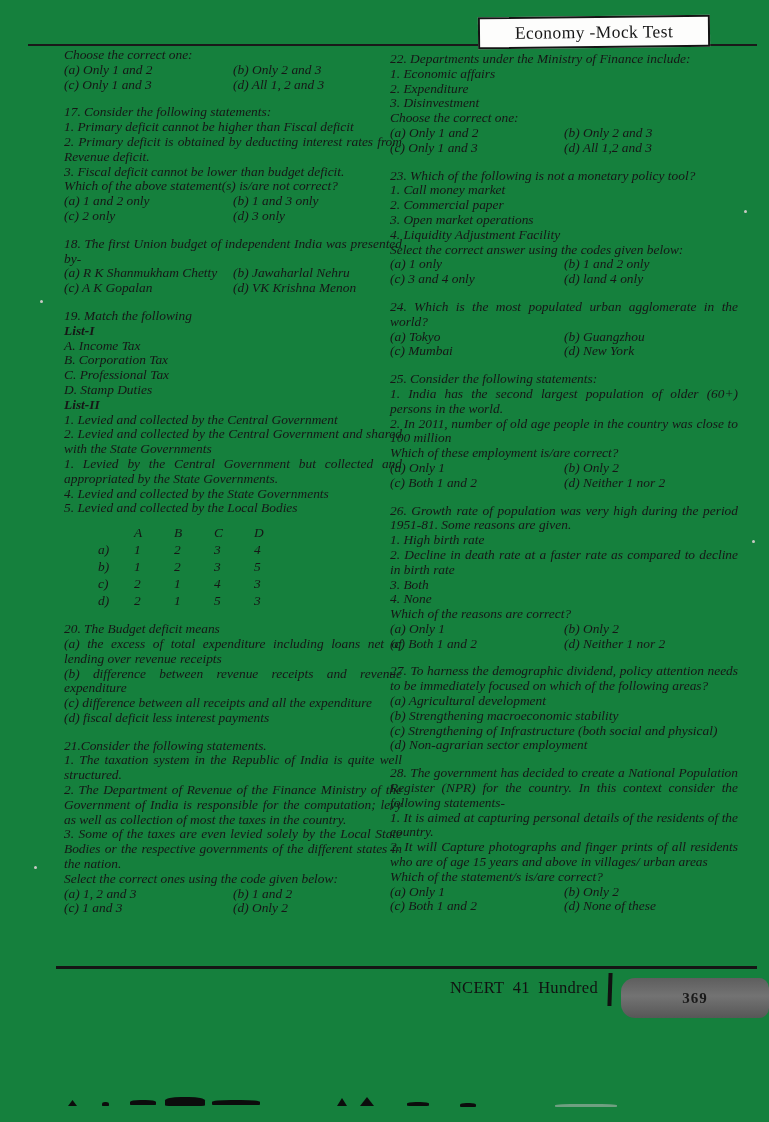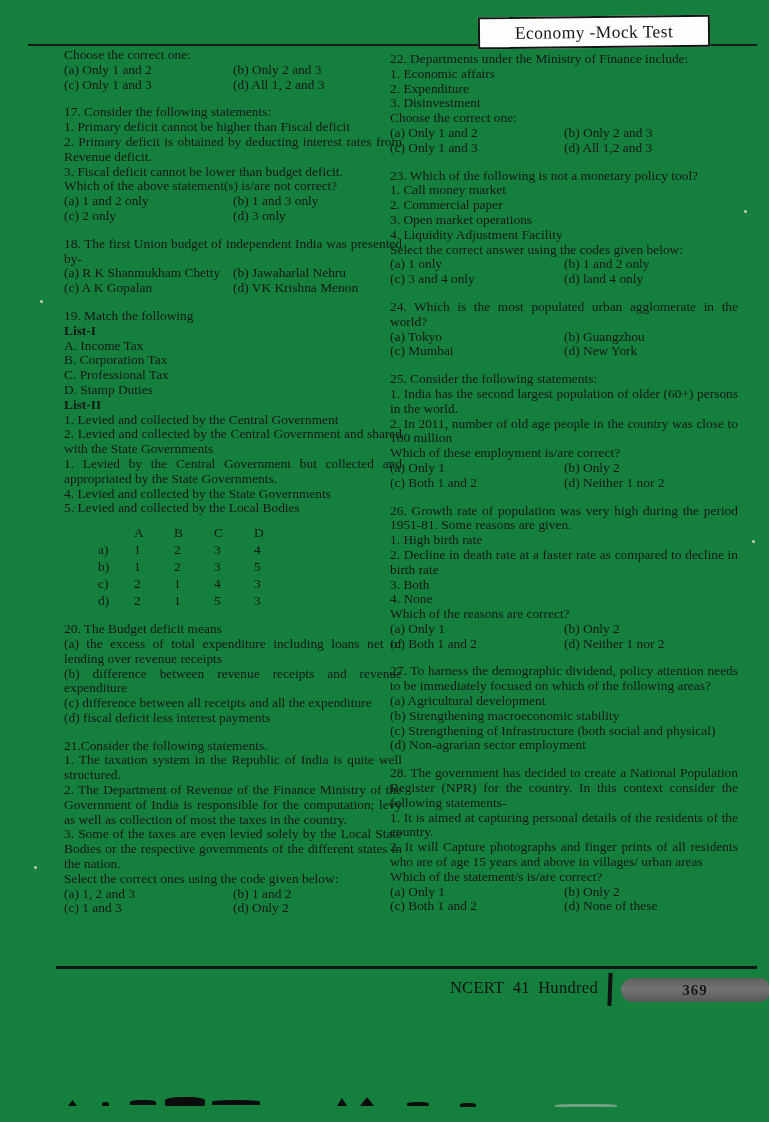--- a/index.html
+++ b/index.html
@@ -20,21 +20,21 @@
   .title-box{
     position:absolute;top:16px;left:478px;width:228px;height:28px;
     border:2px solid #141414;background:#fdfdfc;
     display:flex;align-items:center;justify-content:center;
     font-size:17.5px;letter-spacing:.4px;
     transform:rotate(-0.6deg);
   }
   
   .col{
     position:absolute;top:48px;
-    font-size:13.4px;line-height:14.8px;
+    font-size:13.4px;line-height:14.8px;font-style:italic;
   }
   .col-left{left:64px;width:338px;}
   .col-right{left:390px;top:52px;width:348px;}
   .block{margin-bottom:13px;}
   .para{margin:0;text-align:justify;}
   .para.bold{font-weight:bold;text-align:left;}
   .opt-row{display:grid;grid-template-columns:1fr 1fr;}
   .opt{white-space:nowrap;overflow:hidden;}
   
   .match{margin:8px 0 4px 34px;}
@@ -48,21 +48,21 @@
   .footer-brand{
     position:absolute;top:978px;left:448px;width:150px;
     text-align:right;font-weight:normal;font-size:16.5px;
     word-spacing:4px;letter-spacing:.3px;color:#111;
   }
   .footer-bar{
     position:absolute;top:973px;left:608px;width:3.5px;height:33px;
     background:#111;transform:rotate(2deg);
   }
   .page-badge{
-    position:absolute;top:978px;left:621px;width:148px;height:24px;
+    position:absolute;top:978px;left:621px;width:148px;height:40px;
     background:linear-gradient(#5e5e5e,#737373 45%,#575757);
     border-radius:14px 10px 10px 14px;
     display:flex;align-items:center;justify-content:center;
     font-weight:bold;font-size:15px;color:#191919;
     letter-spacing:1px;
   }
   
   .frag{position:absolute;background:#0c0c0c;border-radius:40% 40% 10% 10%;}
   .frag.tri{clip-path:polygon(50% 0,100% 100%,0 100%);border-radius:0;}
   .frag.faint{background:#b9b9b9;opacity:.55;}

